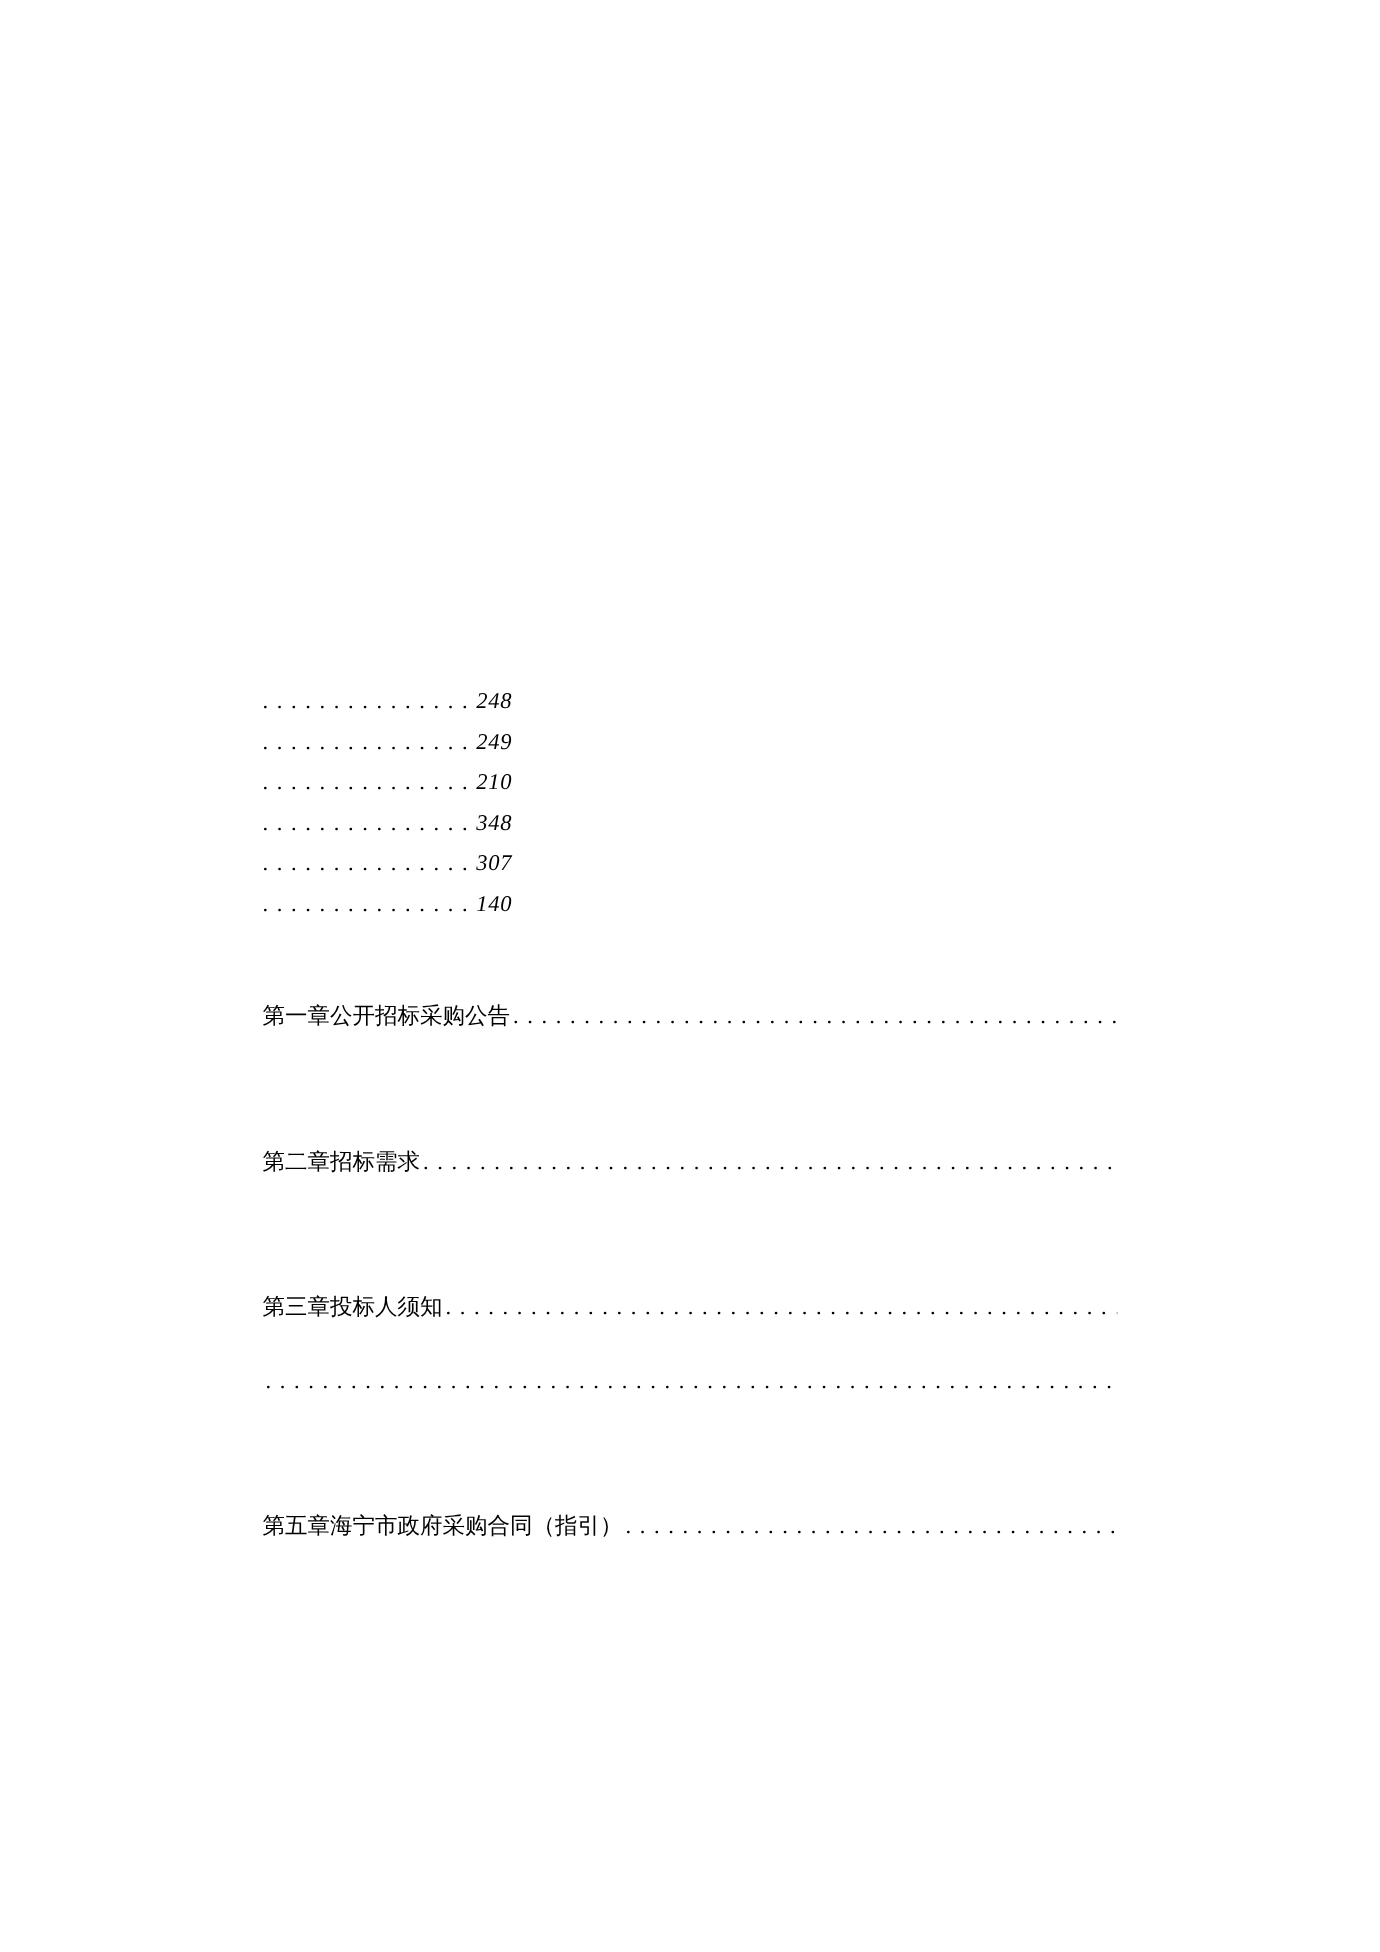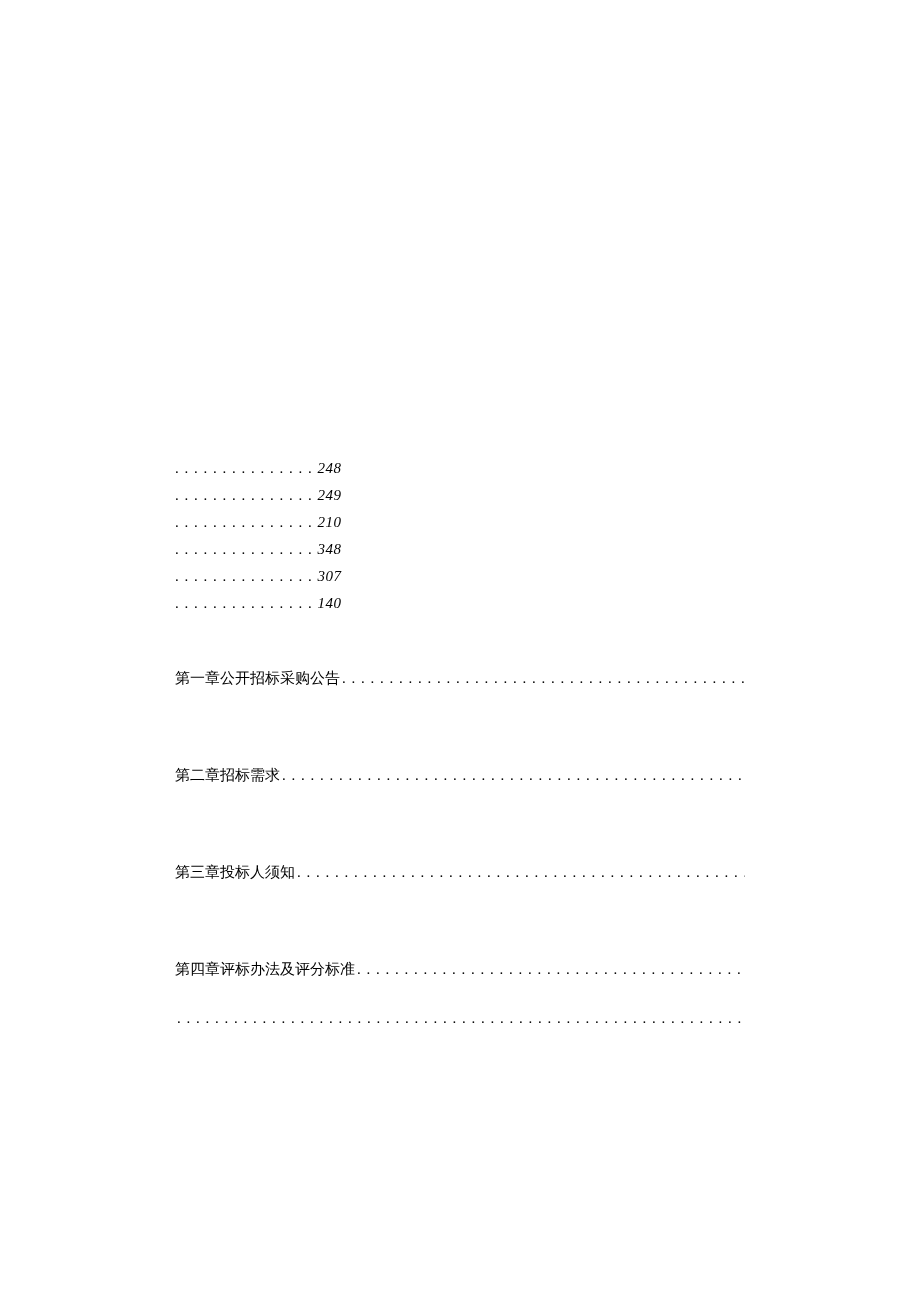--- a/index.html
+++ b/index.html
@@ -89,21 +89,21 @@
     <span class="toc-title">第二章招标需求</span>
     <span class="toc-leader"> . . . . . . . . . . . . . . . . . . . . . . . . . . . . . . . . . . . . . . . . . . . . . . . . . . . . . . . . . . . . . . . . . . . . . . . . . . . . . . . .</span>
   </div>
 
   <div class="toc-entry">
     <span class="toc-title">第三章投标人须知</span>
     <span class="toc-leader"> . . . . . . . . . . . . . . . . . . . . . . . . . . . . . . . . . . . . . . . . . . . . . . . . . . . . . . . . . . . . . . . . . . . . . . . . . . . . . . . .</span>
   </div>
 
   <div class="toc-entry">
-    <span class="toc-title">第四章评标办法及评分标准</span>
     <span class="toc-leader"> . . . . . . . . . . . . . . . . . . . . . . . . . . . . . . . . . . . . . . . . . . . . . . . . . . . . . . . . . . . . . . . . . . . . . . . . . . . . . . . .</span>
   </div>
 
   <div class="toc-entry">
+    <span class="toc-title">第五章海宁市政府采购合同（指引）</span>
     <span class="toc-leader"> . . . . . . . . . . . . . . . . . . . . . . . . . . . . . . . . . . . . . . . . . . . . . . . . . . . . . . . . . . . . . . . . . . . . . . . . . . . . . . . .</span>
   </div>
 
 </div>
 
 </body></html>

